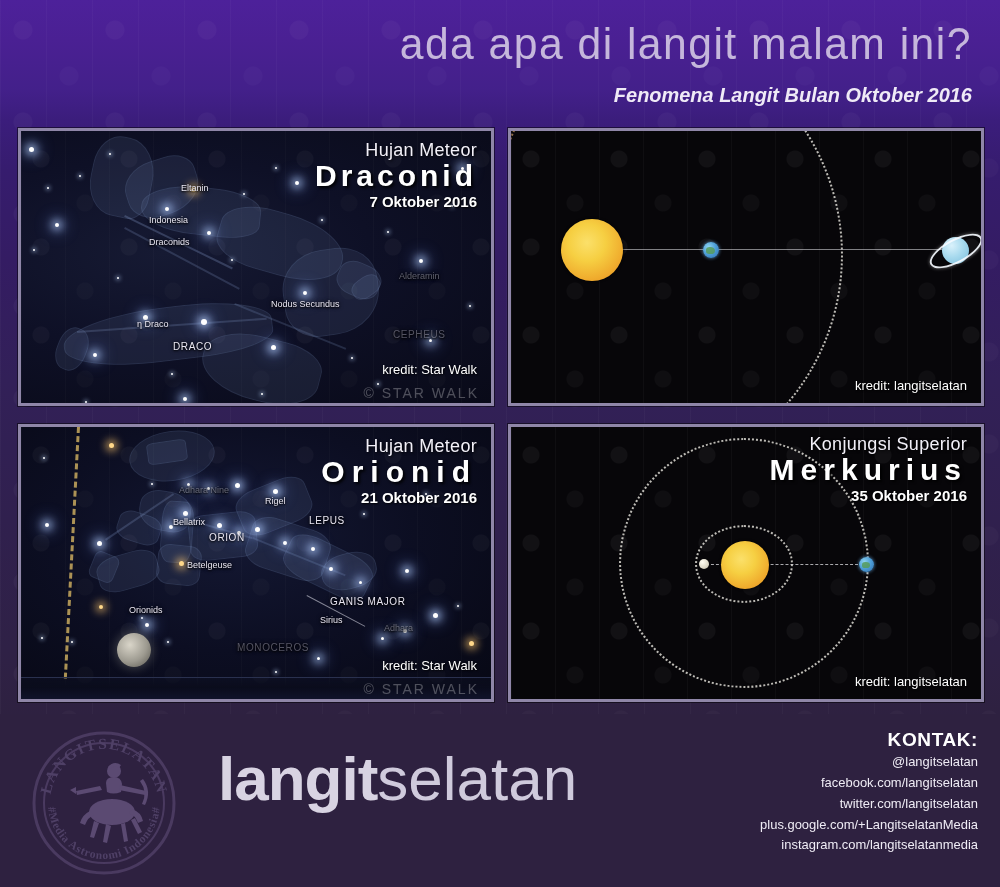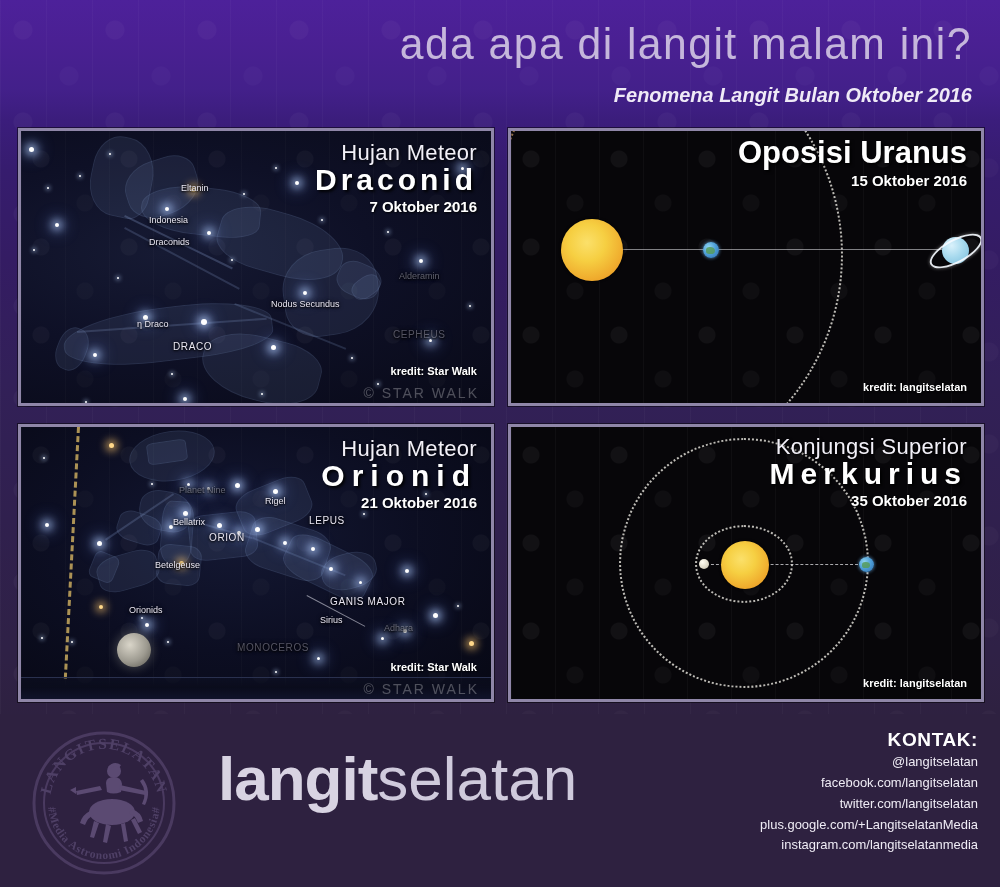--- a/index.html
+++ b/index.html
@@ -131,36 +131,36 @@
     white-space:nowrap;
     text-shadow:0 0 4px #000, 0 1px 2px #000;
   }
   .sky-label.dim{ color:rgba(205,203,220,.45); }
   .sky-label.cap{ font-size:10px; letter-spacing:.6px; }
   .sky-label.capdim{ font-size:10px; letter-spacing:.6px; color:rgba(200,198,218,.40); }
 
   
   .ptitle{ position:absolute; right:14px; text-align:right; white-space:nowrap; }
   .ptitle .l1{
-    font-size:22px; font-weight:300; color:#f2f0f8; line-height:1.05;
+    font-size:18px; font-weight:300; color:#f2f0f8; line-height:1.05;
     letter-spacing:.3px;
     text-shadow:1px 1px 3px rgba(0,0,0,.85);
   }
   .ptitle .l2{
     font-size:30px; font-weight:bold; color:#ffffff; line-height:1.05;
     letter-spacing:4px;
     text-shadow:2px 2px 3px rgba(0,0,0,.9);
   }
   .ptitle .l3{
     font-size:15px; font-weight:bold; color:#ffffff; line-height:1.5;
     text-shadow:1px 1px 2px rgba(0,0,0,.9);
   }
   .credit{
     position:absolute; right:14px; bottom:26px;
-    font-size:11px; font-weight:bold; color:#ffffff;
+    font-size:13px; font-weight:normal; color:#ffffff;
     text-shadow:1px 1px 2px rgba(0,0,0,.9);
     white-space:nowrap;
   }
   .credit.low{ bottom:10px; }
   .watermark-sw{
     position:absolute; right:12px; bottom:2px;
     font-size:14px; letter-spacing:2px;
     color:rgba(255,255,255,.28);
     white-space:nowrap;
   }
@@ -372,24 +372,20 @@
         <div class="orbit brown" style="left:-40px;top:-300px;width:1000px;height:1000px;"></div>
 
         <div class="sightline" style="left:88px;top:118px;width:360px;"></div>
 
         <div class="sun" style="left:50px;top:88px;width:62px;height:62px;"></div>
         <div class="earth" style="left:192px;top:111px;width:16px;height:16px;"></div>
 
         <div class="uranus" style="left:431px;top:106px;width:27px;height:27px;"></div>
         <div class="uranus-ring" style="left:416px;top:108px;width:58px;height:24px;"></div>
 
-        <div class="ptitle" style="top:6px;">
-          <div class="l2" style="font-size:31px;letter-spacing:0px;">Oposisi Uranus</div>
-          <div class="l3">15 Oktober 2016</div>
-        </div>
         <div class="credit low">kredit: langitselatan</div>
       </div>
     </div>
   </div>
 
   <div class="panel" id="panel-orionid">
     <div class="inner">
       <div class="sky" style="background:radial-gradient(ellipse at 45% 40%, #141833 0%, #0c0e22 50%, #070814 100%);">
         <div class="smog"></div>
 
@@ -450,26 +446,26 @@
           <div class="star big" style="left:186px;top:60px;width:3px;height:3px;"></div>
           <div class="star" style="left:342px;top:86px;width:2px;height:2px;"></div>
           <div class="star" style="left:404px;top:66px;width:2px;height:2px;"></div>
         </div>
 
         <div class="leaderline" style="left:286px;top:168px;width:66px;transform:rotate(28deg);"></div>
 
         <div class="moon" style="left:96px;top:206px;width:34px;height:34px;"></div>
         <div class="horizon"></div>
 
-        <div class="sky-label dim" style="left:158px;top:58px;">Planet Nine</div>
+        <div class="sky-label dim" style="left:158px;top:58px;">Adhara Nine</div>
         <div class="sky-label" style="left:244px;top:69px;">Rigel</div>
         <div class="sky-label" style="left:152px;top:90px;">Bellatrix</div>
         <div class="sky-label cap" style="left:188px;top:105px;">ORION</div>
         <div class="sky-label cap" style="left:288px;top:88px;">LEPUS</div>
-        <div class="sky-label" style="left:134px;top:133px;">Betelgeuse</div>
+        <div class="sky-label" style="left:166px;top:133px;">Betelgeuse</div>
         <div class="sky-label" style="left:108px;top:178px;">Orionids</div>
         <div class="sky-label cap" style="left:309px;top:169px;">GANIS MAJOR</div>
         <div class="sky-label" style="left:299px;top:188px;">Sirius</div>
         <div class="sky-label dim" style="left:363px;top:196px;">Adhara</div>
         <div class="sky-label capdim" style="left:216px;top:215px;">MONOCEROS</div>
 
         <div class="ptitle" style="top:10px;">
           <div class="l1">Hujan Meteor</div>
           <div class="l2" style="letter-spacing:7px;">Orionid</div>
           <div class="l3">21 Oktober 2016</div>

